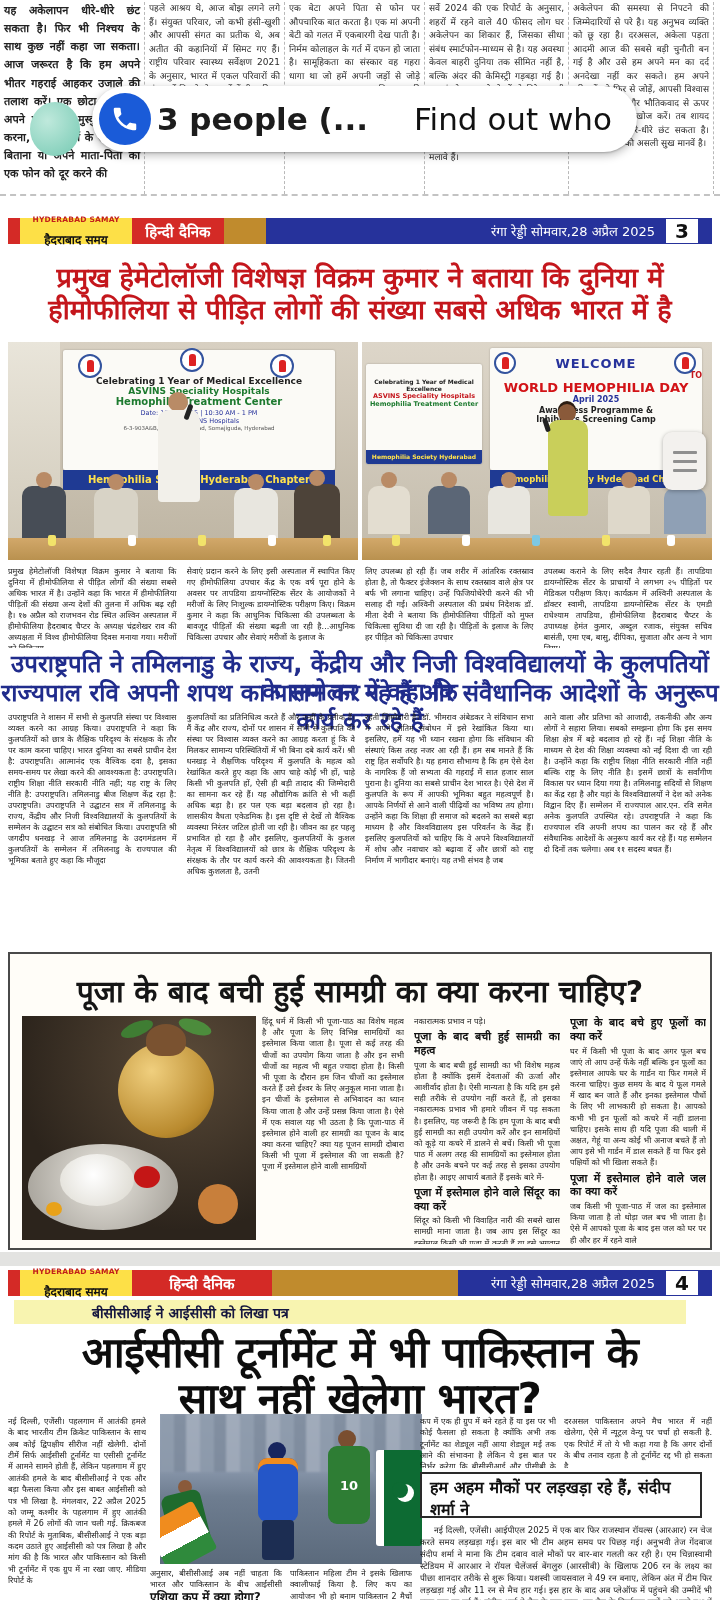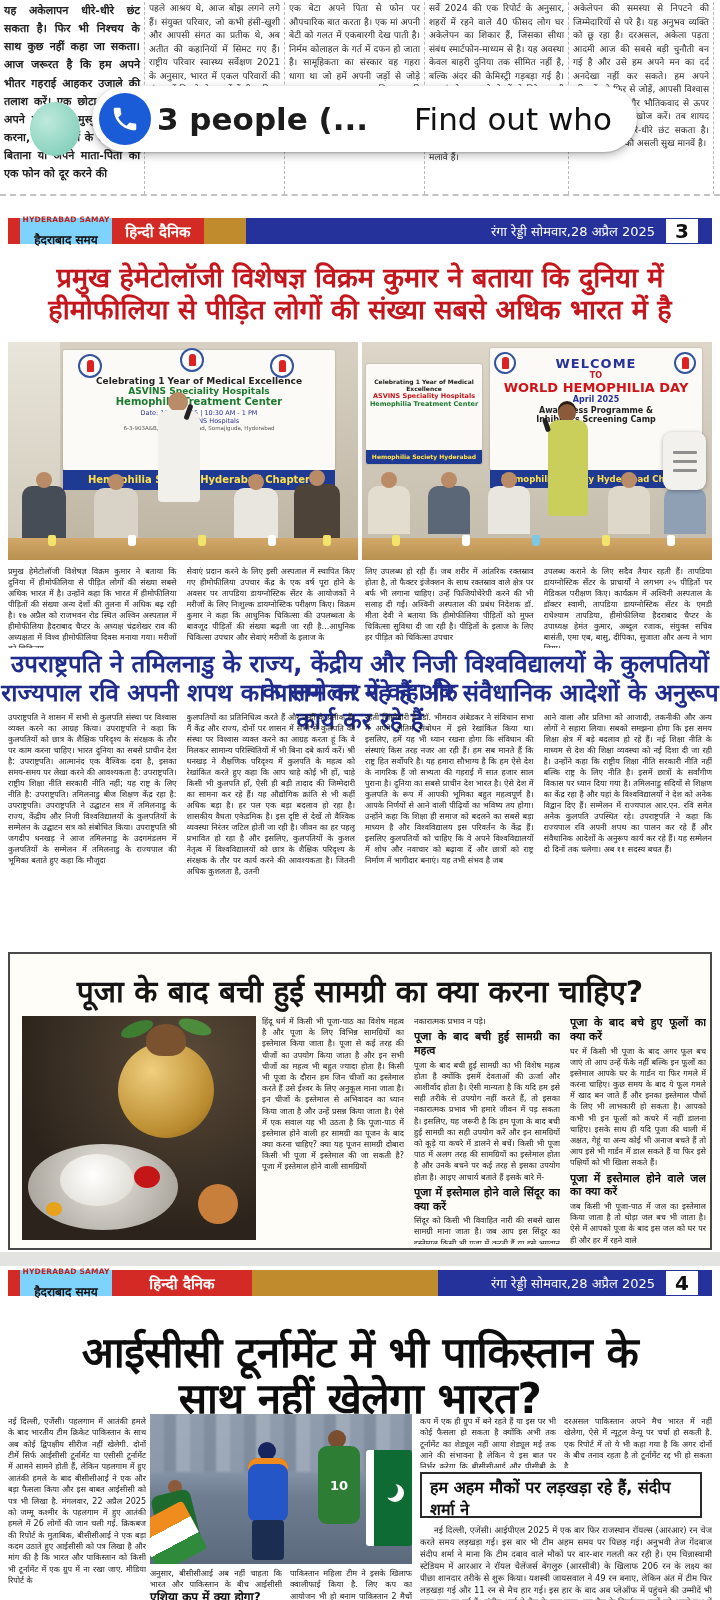--- a/index.html
+++ b/index.html
@@ -18,21 +18,21 @@
   .pill-icon{width:52px;height:52px;border-radius:50%;margin-left:7px;display:flex;align-items:center;justify-content:center;flex:0 0 auto;}
   .pill-icon svg{width:30px;height:30px;}
   .pill-left{font-size:31px;font-weight:700;color:#1c1c1c;margin-left:6px;white-space:nowrap;}
   .pill-right{font-size:31px;font-weight:400;color:#111;margin-left:46px;white-space:nowrap;}
   .teal-blob{position:absolute;left:30px;top:102px;width:50px;height:54px;border-radius:50%;
              background:radial-gradient(circle at 35% 35%,#bfe9dc,#74c9b2);z-index:5;}
 
   
   .mast{position:absolute;left:8px;width:704px;height:26px;display:flex;align-items:stretch;}
   .m-redstrip{width:12px;background:#d42a26;}
-  .m-gray{width:92px;background:#7dd3fc;display:flex;flex-direction:column;align-items:center;justify-content:center;line-height:1;}
+  .m-gray{width:112px;background:#fde047;display:flex;flex-direction:column;align-items:center;justify-content:center;line-height:1;}
   .m-gray .en{font-size:7.5px;font-weight:700;color:#c21f1b;letter-spacing:.2px;}
   .m-gray .hi{font-size:12px;font-weight:700;color:#111;margin-top:11px;}
   .m-red{background:#d42a26;color:#fff;font-weight:700;font-size:15px;display:flex;align-items:center;justify-content:center;}
   .m-gold{background:#c08b2d;}
   .m-blue{background:#26329b;color:#fff;font-size:13px;display:flex;align-items:center;justify-content:flex-end;padding-right:10px;flex:1;}
   .m-page{background:#fff;color:#111;font-size:20px;font-weight:700;width:34px;display:flex;align-items:center;justify-content:center;border:1px solid #26329b;}
   .m-sliver{width:13px;background:#26329b;}
 
   
   .hl{position:absolute;left:0;width:720px;text-align:center;font-weight:700;line-height:1.18;}
@@ -62,21 +62,21 @@
   
   .pujabox{position:absolute;left:8px;top:952px;width:704px;height:298px;border:2px solid #4a4a4a;background:#fffdf8;overflow:hidden;}
   .puja-hl{position:absolute;left:0;top:16px;width:100%;text-align:center;font-size:30px;font-weight:800;color:#151515;}
   .puja-img{position:absolute;left:12px;top:62px;width:234px;height:224px;overflow:hidden;background:radial-gradient(circle at 70% 20%,#5a4a38,#2c241c 70%);}
   .pcol{position:absolute;top:62px;height:228px;font-size:8px;line-height:1.4;text-align:justify;color:#222;overflow:hidden;}
   .psub{font-size:11px;font-weight:700;color:#111;margin:3px 0 2px;line-height:1.25;}
 
   
   .kicker{position:absolute;left:14px;top:1300px;width:672px;height:24px;background:#f8f4b0;color:#15163f;
           font-weight:700;font-size:14px;display:flex;align-items:center;padding-left:78px;}
-  .cricket{position:absolute;left:150px;top:1414px;width:262px;height:150px;overflow:hidden;
+  .cricket{position:absolute;left:160px;top:1414px;width:262px;height:150px;overflow:hidden;
            background:linear-gradient(#9aa7b8 0%,#8694a8 38%,#6e7d90 55%,#5b6a7c 100%);}
   .subbox{position:absolute;left:420px;top:1472px;width:282px;height:46px;border:2px solid #2a2a2a;
           font-size:16px;font-weight:800;color:#111;line-height:1.35;padding:3px 8px;overflow:hidden;background:#fff;}
   .smalltxt{font-size:8px;line-height:1.42;text-align:justify;color:#1b1b1b;overflow:hidden;}
   .graygap{position:absolute;left:0;top:1252px;width:720px;height:14px;background:#e3e3e1;}
 </style>
 </head>
 <body>
 
 <div id="screen">
@@ -156,21 +156,21 @@
 
   <div class="photo" style="left:362px;width:350px;background:linear-gradient(#ddd6c9,#c3bbab);">
     <div class="banner" style="left:4px;top:22px;width:116px;height:100px;">
       <div style="margin-top:14px;font-size:6px;font-weight:700;color:#222;">Celebrating 1 Year of Medical Excellence</div>
       <div style="font-size:6.5px;font-weight:700;color:#c4161c;">ASVINS Speciality Hospitals</div>
       <div style="font-size:6.5px;font-weight:700;color:#1d7a2f;">Hemophilia Treatment Center</div>
       <div class="bstrip" style="left:0;bottom:0;width:100%;height:14px;font-size:6px;line-height:14px;">Hemophilia Society Hyderabad Chapter</div>
     </div>
     <div class="banner" style="left:128px;top:6px;width:212px;height:122px;">
       <div style="margin-top:8px;font-size:13px;font-weight:700;color:#26329b;letter-spacing:1px;">WELCOME</div>
-      <div style="font-size:8px;font-weight:700;color:#c4161c;">TO</div>
+      <div style="font-size:8px;font-weight:700;color:#c4161c;text-align:right;">TO</div>
       <div style="font-size:13px;font-weight:800;color:#d21317;">WORLD HEMOPHILIA DAY</div>
       <div style="font-size:8px;font-weight:700;color:#26329b;">April 2025</div>
       <div style="font-size:8px;font-weight:700;color:#222;margin-top:2px;">Awareness Programme &amp;</div>
       <div style="font-size:8px;font-weight:700;color:#222;">Inhibitors Screening Camp</div>
     </div>
     <div class="logo-c" style="left:132px;top:10px;width:22px;height:22px;">
         <i></i>
       </div>
     <div class="logo-c" style="left:312px;top:10px;width:22px;height:22px;">
         <i></i>
@@ -256,20 +256,21 @@
       <span class="en">HYDERABAD SAMAY</span>
       <span class="hi">हैदराबाद समय</span>
     </div>
     <div class="m-red" style="width:140px;">हिन्दी दैनिक</div>
     <div class="m-gold" style="width:186px;"></div>
     <div class="m-blue">रंगा रेड्डी सोमवार,28 अप्रैल 2025</div>
     <div class="m-page">4</div>
     <div class="m-sliver"></div>
   </div>
 
+  <div class="kicker">बीसीसीआई ने आईसीसी को लिखा पत्र</div>
 
   <div class="hl hl-black" style="top:1374px;">साथ नहीं खेलेगा भारत?</div>
   <div class="hl hl-black" style="top:1328px;">आईसीसी टूर्नामेंट में भी पाकिस्तान के</div>
 
   <div class="smalltxt" style="position:absolute;left:8px;top:1416px;width:138px;height:184px;">नई दिल्ली, एजेंसी। पहलगाम में आतंकी हमले के बाद भारतीय टीम क्रिकेट पाकिस्तान के साथ अब कोई द्विपक्षीय सीरीज नहीं खेलेगी. दोनों टीमें सिर्फ आईसीसी टूर्नामेंट या एसीसी टूर्नामेंट में आमने सामने होती हैं, लेकिन पहलगाम में हुए आतंकी हमले के बाद बीसीसीआई ने एक और बड़ा फैसला किया और इस बाबत आईसीसी को पत्र भी लिखा है. मंगलवार, 22 अप्रैल 2025 को जम्मू कश्मीर के पहलगाम में हुए आतंकी हमले में 26 लोगों की जान चली गई. क्रिकबज की रिपोर्ट के मुताबिक, बीसीसीआई ने एक बड़ा कदम उठाते हुए आईसीसी को पत्र लिखा है और मांग की है कि भारत और पाकिस्तान को किसी भी टूर्नामेंट में एक ग्रुप में ना रखा जाए. मीडिया रिपोर्ट के</div>
 
   <div class="cricket">
     <div style="position:absolute;left:0;top:0;width:100%;height:58px;background:repeating-linear-gradient(90deg,#8e9bac 0 14px,#7d8a9c 14px 26px,#a3adbc 26px 40px);opacity:.8;filter:blur(1px);"></div>
 
     <div style="position:absolute;left:18px;top:66px;width:14px;height:14px;border-radius:50%;background:#8a5a3a;"></div>

